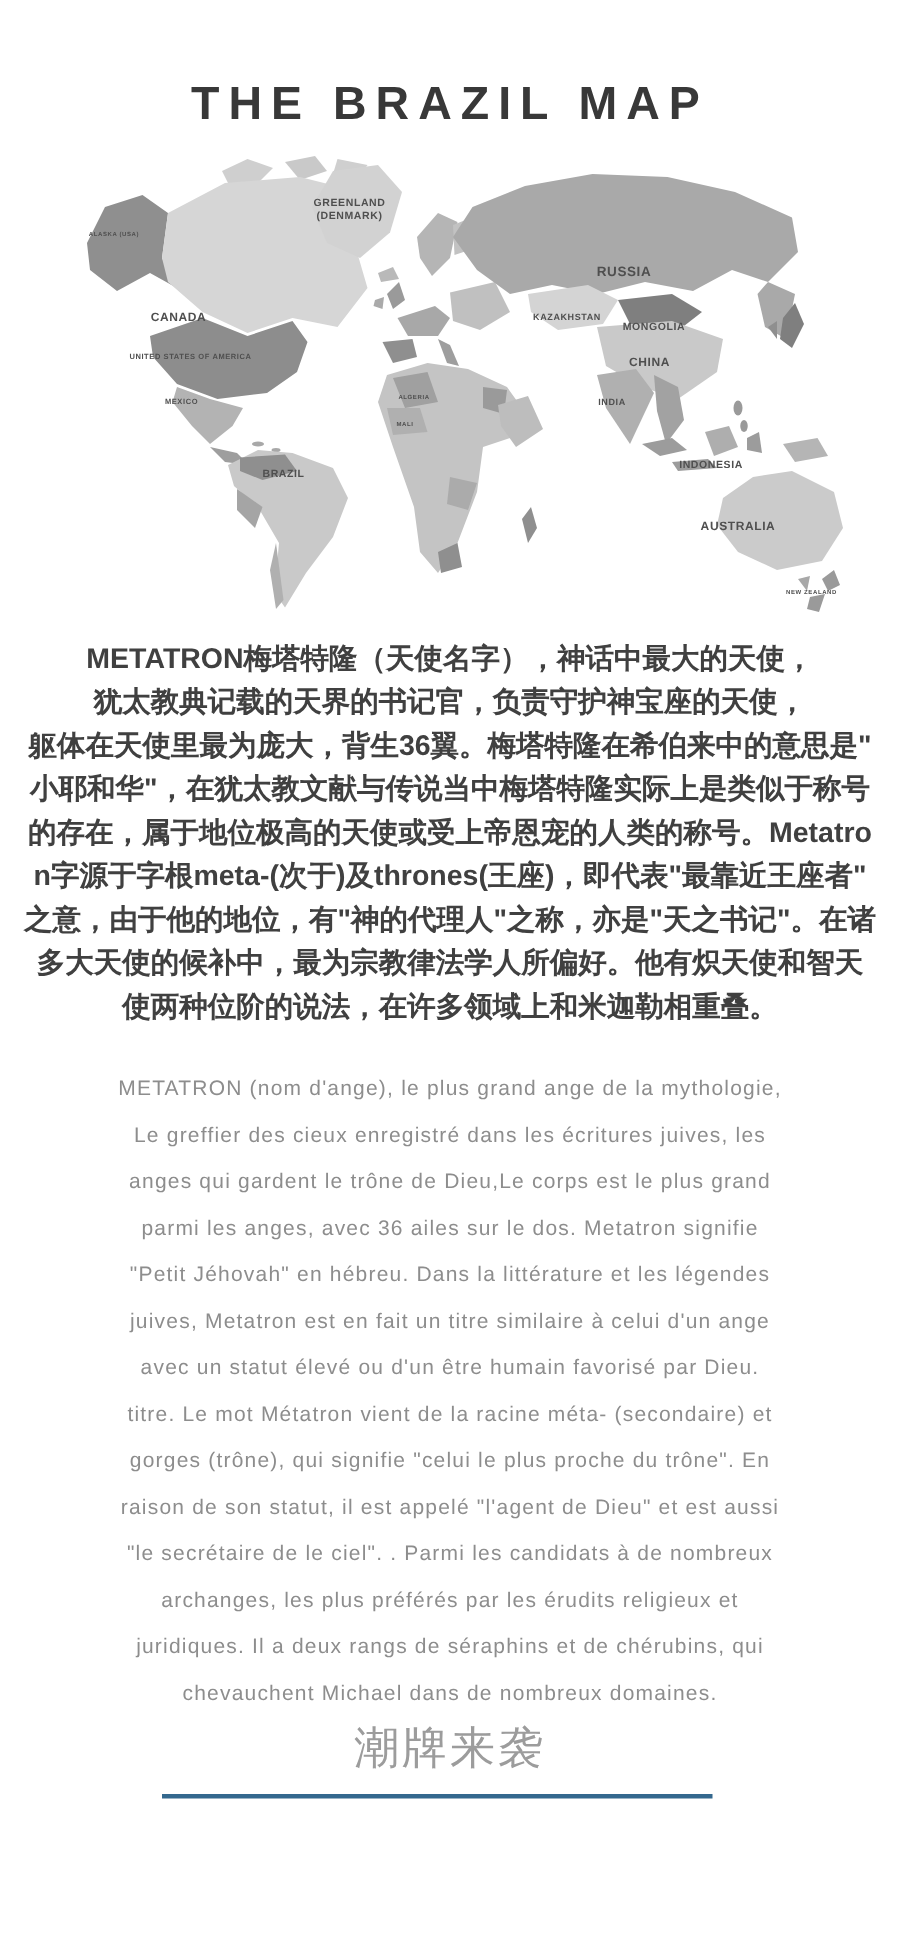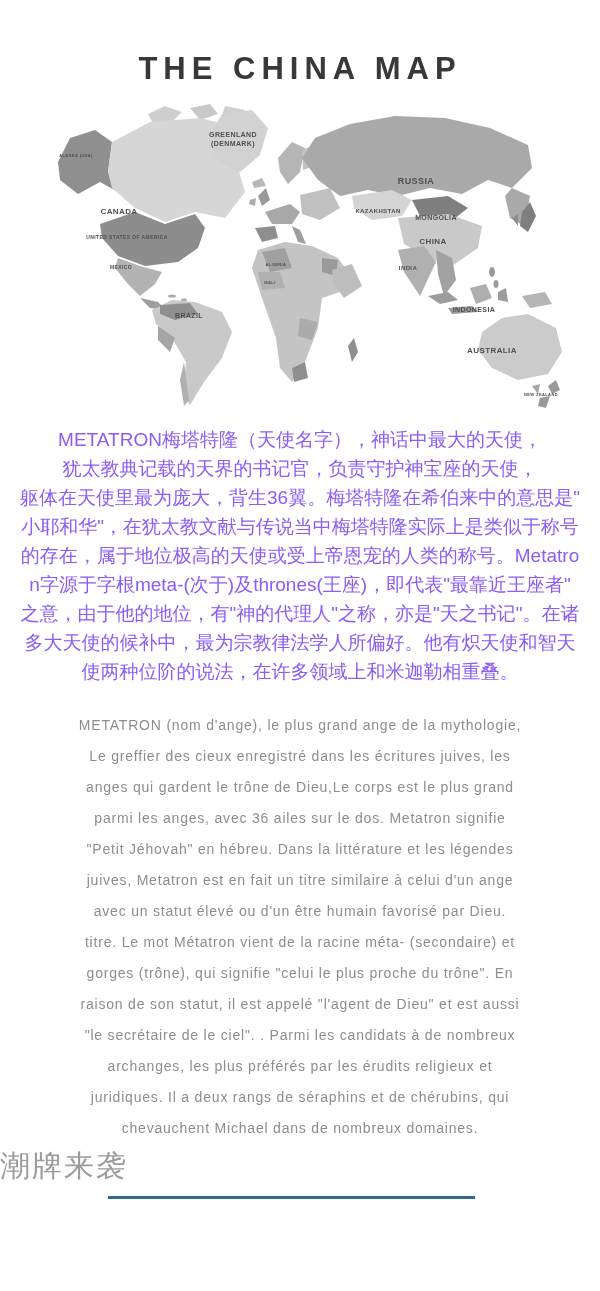--- a/index.html
+++ b/index.html
@@ -23,44 +23,44 @@
     font-weight:bold; fill:#4f4f4f; letter-spacing:0.4px;
   }
 
   .cn-heading {
     margin:10px 0 0 0; text-align:center;
     font-size:31px; font-weight:300; letter-spacing:1px;
     color:#9c9c9c; line-height:42px;
   }
   .cn-body {
     width:582px; margin:5px auto 0 auto; text-align:center;
-    font-size:19px; font-weight:400; line-height:29px;
-    color:#8b5cf6; white-space:pre-line;
+    font-size:19px; font-weight:700; line-height:29px;
+    color:#404040; white-space:pre-line;
   }
   .fr-body {
     width:578px; margin:24px auto 0 auto; text-align:center;
     font-size:14px; font-weight:300; line-height:31px; letter-spacing:0.8px;
     color:#8d8d8d; white-space:pre-line;
   }
   .footer-heading {
-    margin:2px 0 0 0; 
+    margin:2px 0 0 0; text-align:center;
     font-size:30px; font-weight:300; letter-spacing:2px;
     color:#9c9c9c; line-height:40px;
   }
   .accent-divider {
     width:367px; height:3px; margin:10px 0 0 108px;
     background:#34688e;
   }
 </style>
 </head>
 <body>
 
 <div class="page">
 
-  <h1 class="main-title">THE CHINA MAP</h1>
+  <h1 class="main-title">THE BRAZIL MAP</h1>
 
   <div class="map-wrap">
     <svg width="600" height="320" viewBox="0 0 600 320" xmlns="http://www.w3.org/2000/svg">
       <g>
 
         <path d="M148,14 L165,6 L182,12 L172,22 L152,22 Z" fill="#cfcfcf"></path>
         <path d="M190,8 L210,4 L218,14 L200,20 Z" fill="#c9c9c9"></path>
         <path d="M225,6 L245,10 L238,20 L222,16 Z" fill="#cfcfcf"></path>
         <path d="M205,30 L218,24 L224,34 L210,38 Z" fill="#c9c9c9"></path>
         <path d="M182,30 L196,26 L198,38 L184,40 Z" fill="#d4d4d4"></path>

